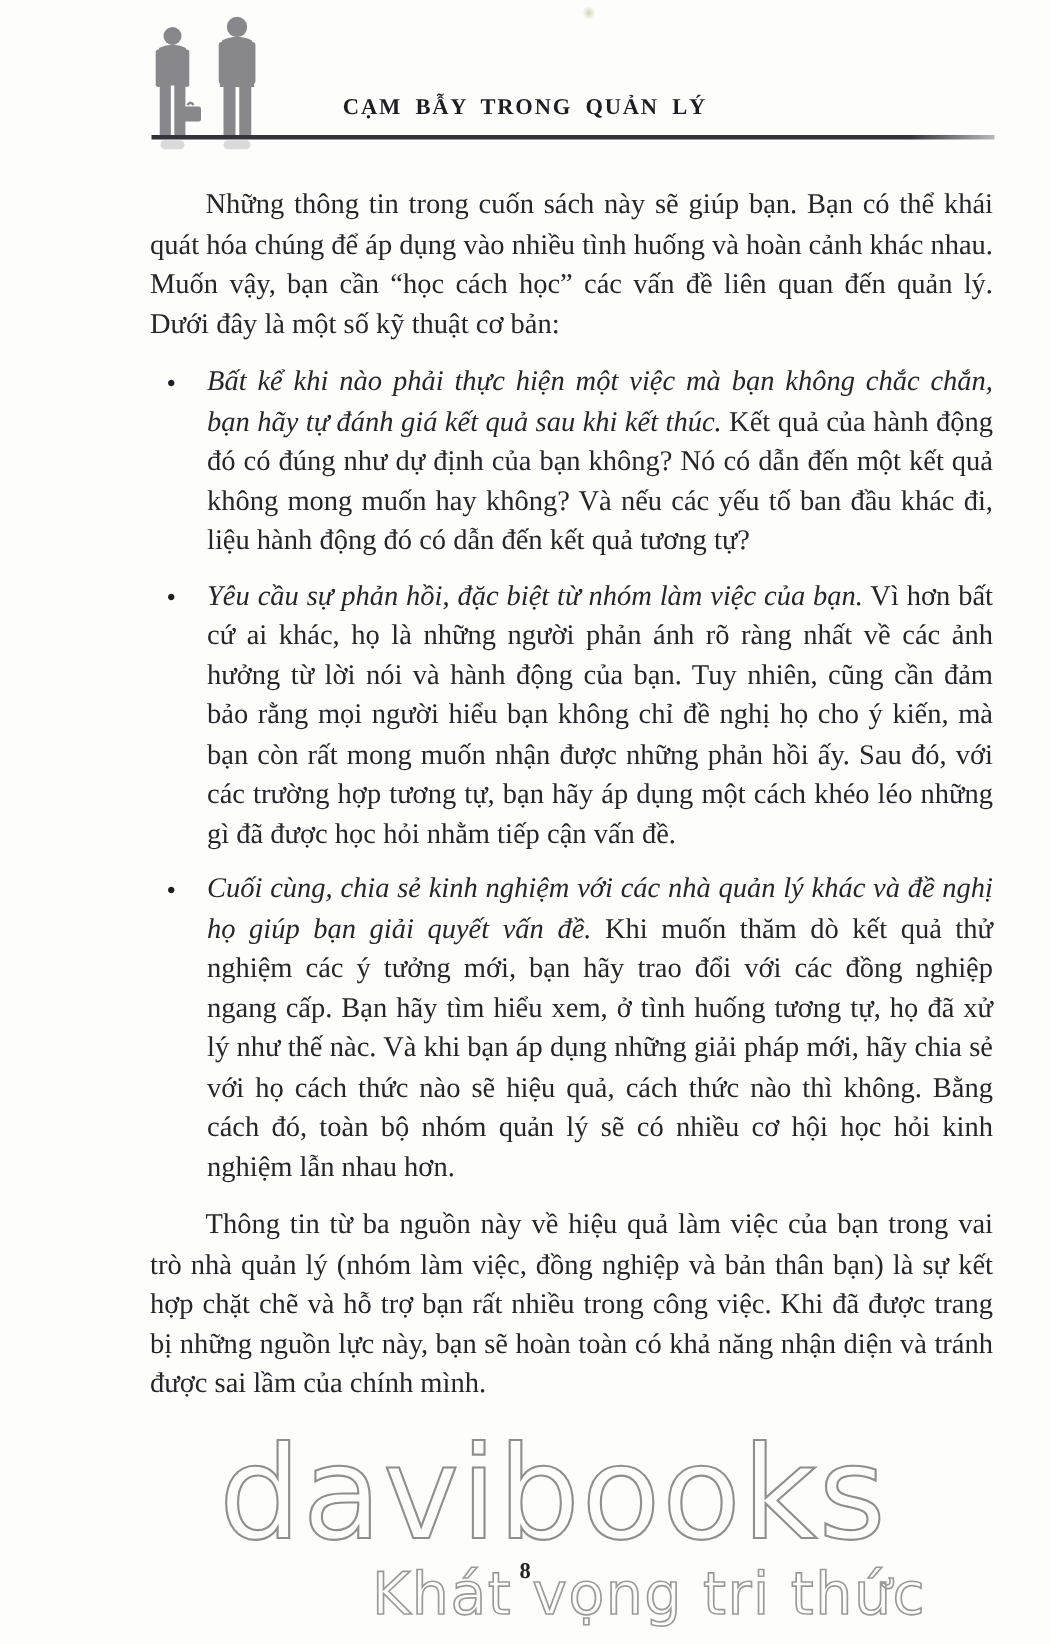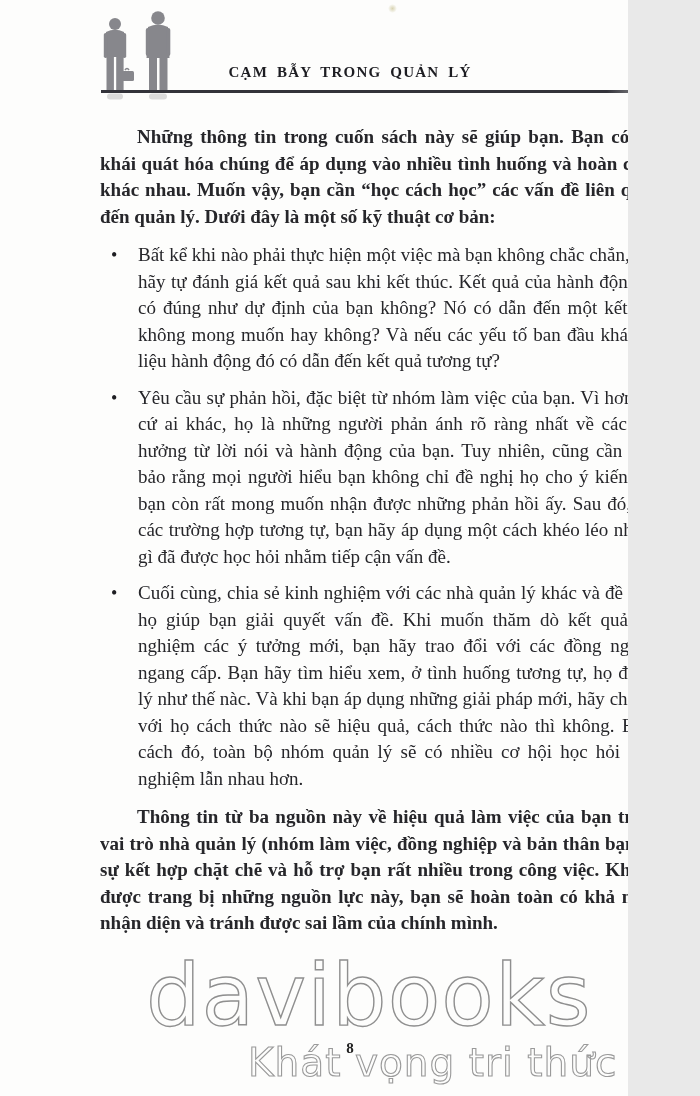--- a/index.html
+++ b/index.html
@@ -1,18 +1,18 @@
 <!DOCTYPE html>
 <html lang="vi"><head>
 <meta charset="utf-8">
 <style>
   html,body{margin:0;padding:0;background:#e9e9e9;}
   .page{
     position:relative;
-    width:628px;height:1096px;
+    width:700px;height:1096px;
     background:#fdfdfc;
     overflow:hidden;
     font-family:"Liberation Serif","DejaVu Serif",serif;
     color:#26262a;
   }
   
   .logo{position:absolute;left:94px;top:8px;width:102px;height:94px;}
   .running-head{
     position:absolute;left:0;top:64px;width:700px;
     text-align:center;
@@ -30,34 +30,34 @@
   }
   
   .content{
     position:absolute;left:100px;top:112px;width:562px;
     font-size:19px;line-height:26.5px;
     text-align:justify;
     z-index:1;
   }
   .content p{margin:0;}
   .para-indent{text-indent:37px;}
-  .gap{margin-top:12px !important;font-weight:bold;}
+  .gap{margin-top:12px !important;}
   ul.bullets{list-style:none;margin:12px 0 0 0;padding:0;}
   ul.bullets li{
     position:relative;
     padding-left:38px;
     margin-top:10px;
   }
   ul.bullets li:first-child{margin-top:0;}
   .bullet-marker{
     position:absolute;left:11px;top:0px;
     font-size:18px;line-height:26.5px;color:#1e1e22;
     font-style:normal;
   }
-  .lead{}
+  .lead{font-style:italic;}
   
   .watermark{
     position:absolute;left:128px;top:933px;width:565px;height:160px;
     z-index:2;pointer-events:none;
   }
   
   .page-number{
     position:absolute;left:0;top:1040px;width:700px;
     text-align:center;font-weight:bold;font-size:15px;color:#222;
     z-index:3;

